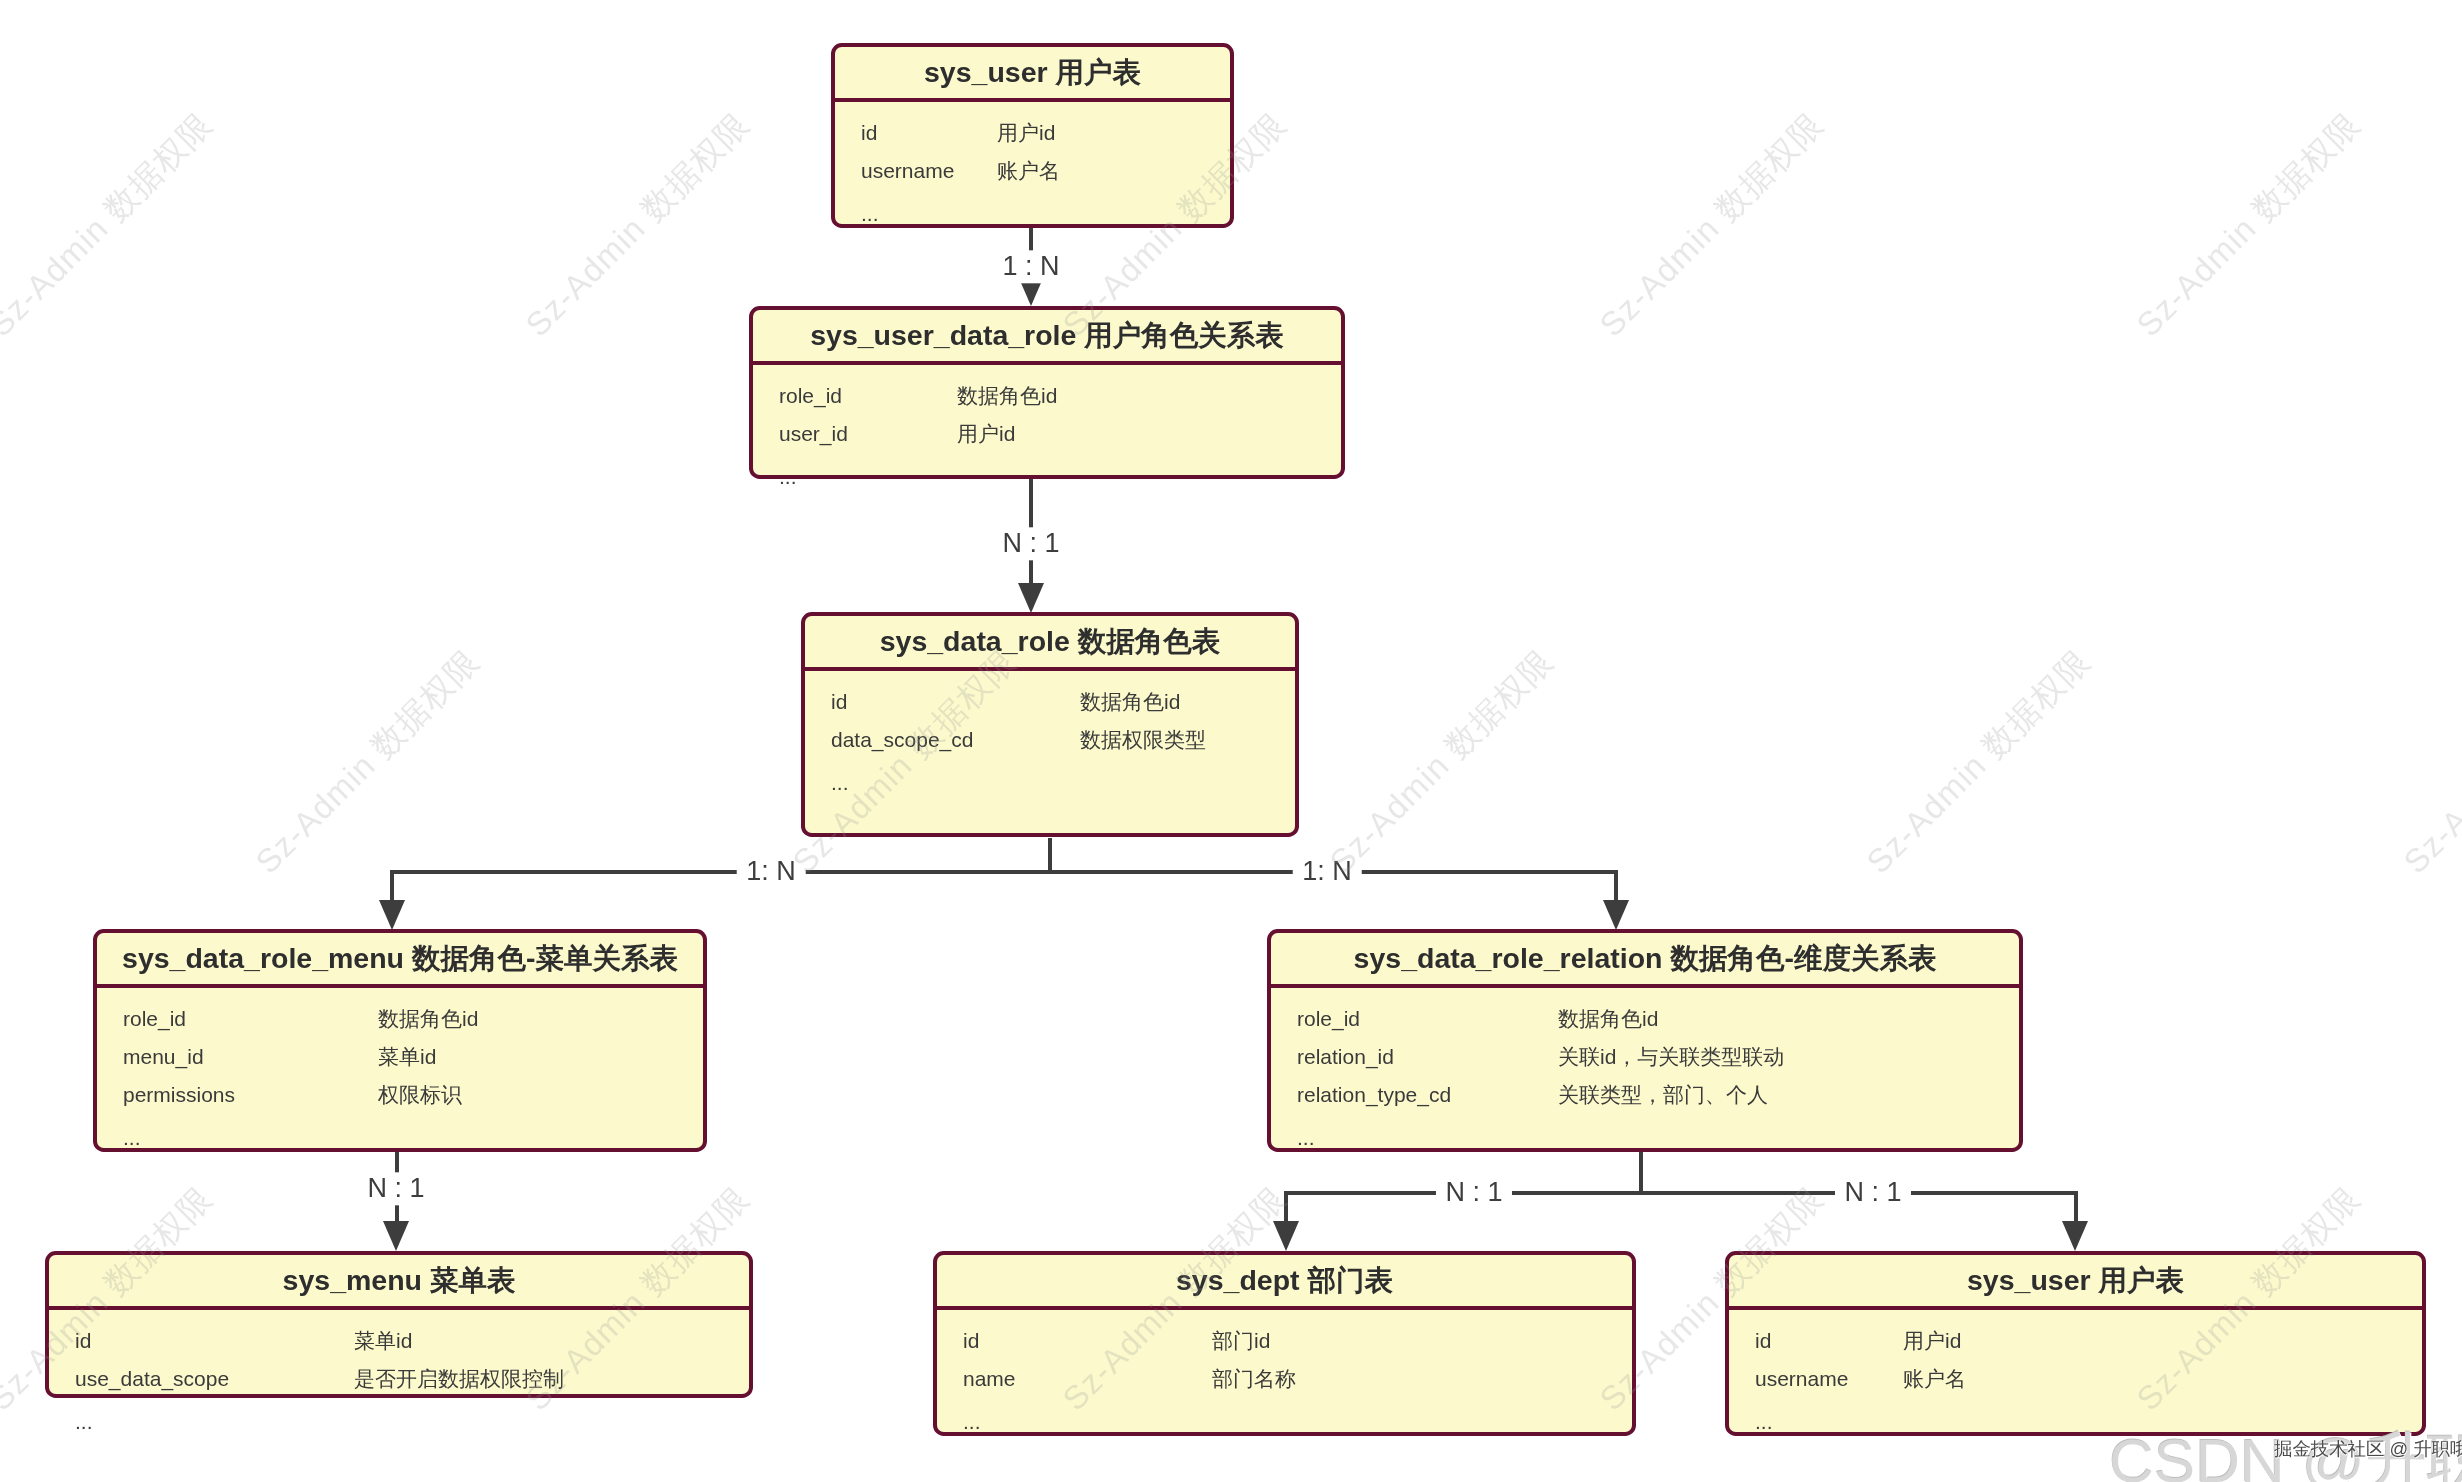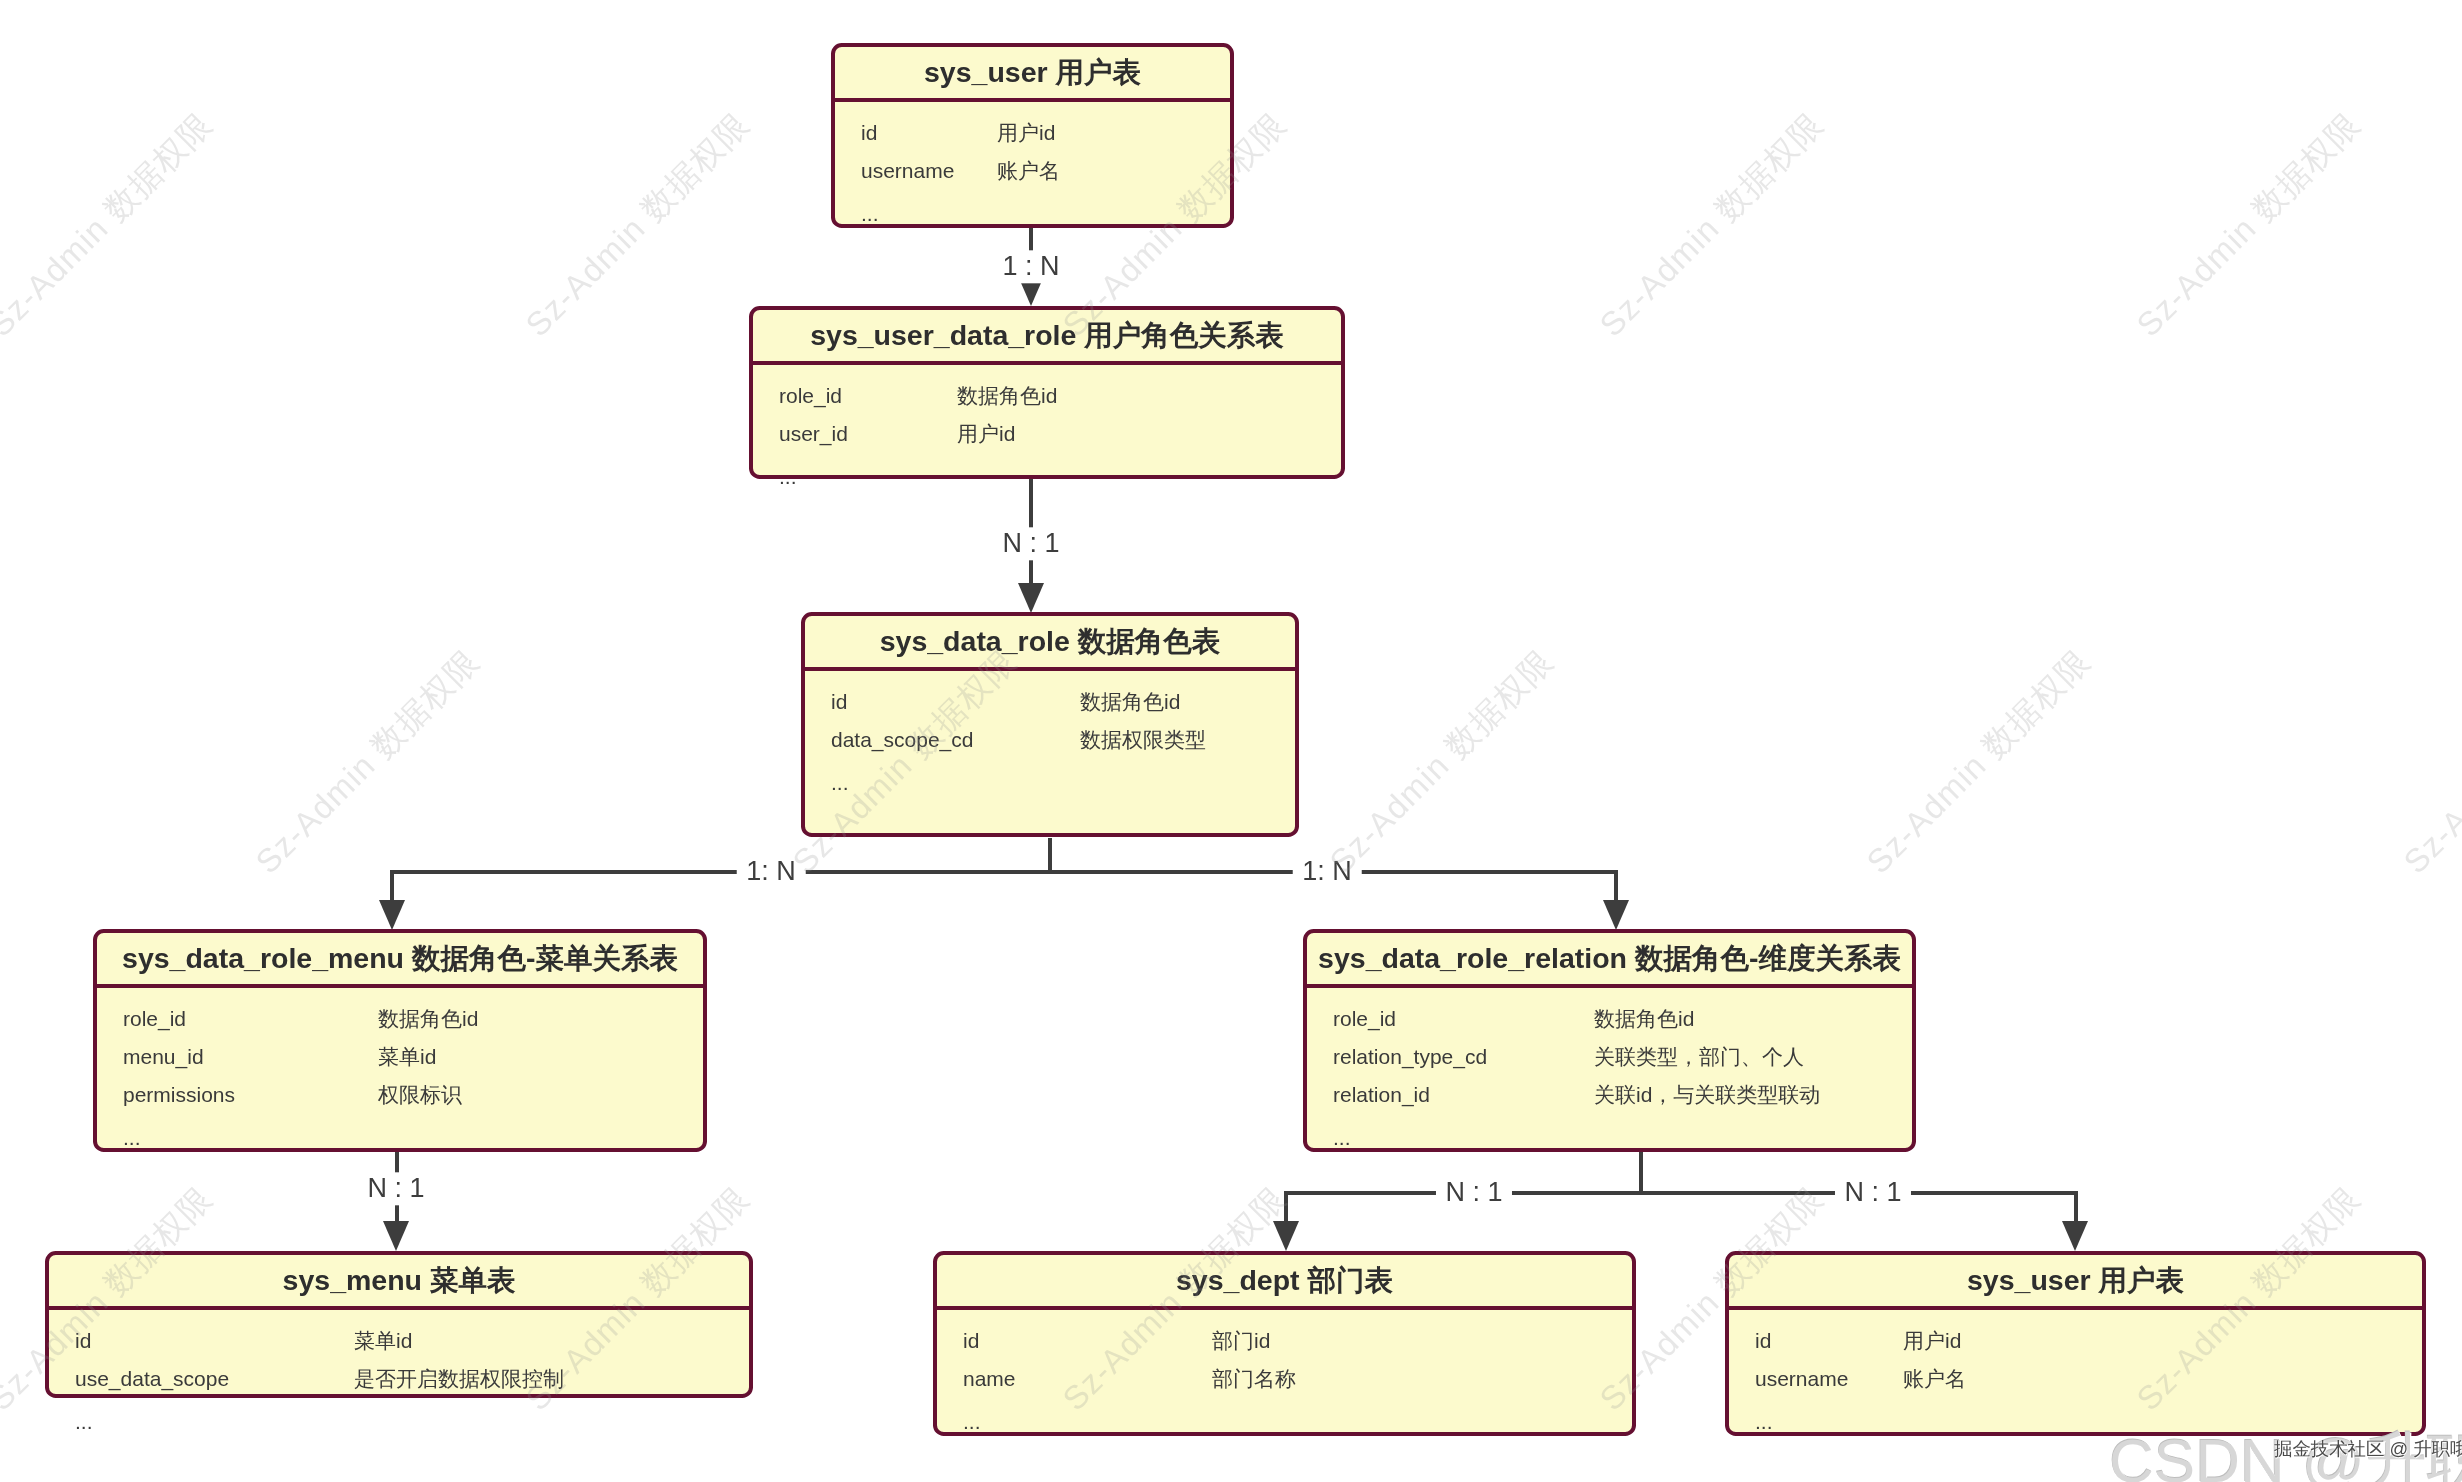--- a/index.html
+++ b/index.html
@@ -170,34 +170,34 @@
           <span class="f-name">permissions</span>
           <span class="f-desc">权限标识</span>
         </div>
         <div class="f-row f-dots">
           <span class="f-name">...</span>
           <span class="f-desc"></span>
         </div>
       </div>
   </div>
 
-  <div class="entity" style="left:1267px;top:929px;width:613px;height:223px;margin-left:36px;--col:261px;">
+  <div class="entity" style="left:1267px;top:929px;width:756px;height:223px;--col:261px;">
     <div class="e-header">sys_data_role_relation 数据角色-维度关系表</div>
     <div class="e-fields">
         <div class="f-row">
           <span class="f-name">role_id</span>
           <span class="f-desc">数据角色id</span>
+        </div>
+        <div class="f-row">
+          <span class="f-name">relation_id</span>
+          <span class="f-desc">关联id，与关联类型联动</span>
         </div>
         <div class="f-row">
           <span class="f-name">relation_type_cd</span>
           <span class="f-desc">关联类型，部门、个人</span>
-        </div>
-        <div class="f-row">
-          <span class="f-name">relation_id</span>
-          <span class="f-desc">关联id，与关联类型联动</span>
         </div>
         <div class="f-row f-dots">
           <span class="f-name">...</span>
           <span class="f-desc"></span>
         </div>
       </div>
   </div>
 
   <div class="entity" style="left:45px;top:1251px;width:708px;height:147px;--col:279px;">
     <div class="e-header">sys_menu 菜单表</div>

